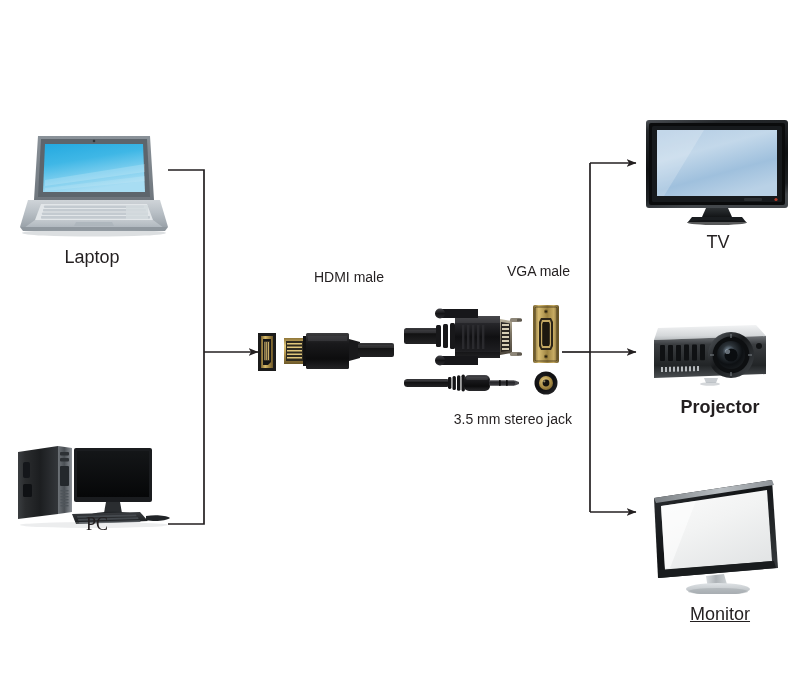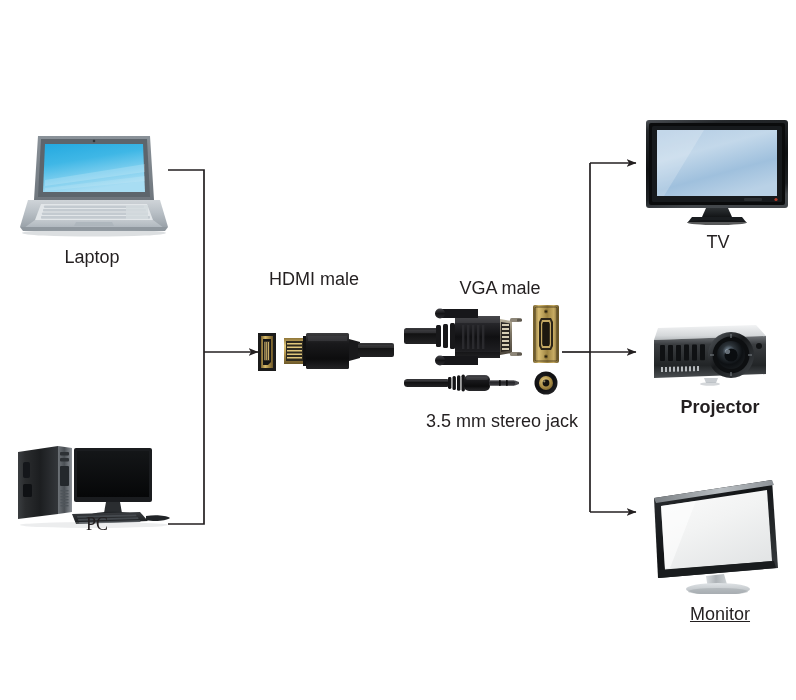--- a/index.html
+++ b/index.html
@@ -19,21 +19,21 @@
   }
   .lbl {
     position: absolute;
     font-family: "Liberation Sans", sans-serif;
     color: #231f20;
     text-align: center;
     white-space: nowrap;
     line-height: 1;
   }
   .dev-label { font-size: 18px; }
-  .conn-label { font-size: 18px; }
+  .conn-label { font-size: 14px; text-align: right; }
   svg.layer {
     position: absolute;
     left: 0; top: 0;
     width: 796px;
     height: 700px;
   }
   .node { position: absolute; }
 </style>
 </head>
 <body>
@@ -249,21 +249,21 @@
       <rect x="22" y="5" width="43" height="36" rx="1.5" fill="url(#plugBodyG)"></rect>
       <rect x="24" y="8" width="39" height="5" fill="#4a4a4d" opacity="0.45"></rect>
 
       <path d="M65,11 L76,14 L76,30 L65,33 Z" fill="#19191b"></path>
 
       <rect x="74" y="15" width="36" height="14" rx="2" fill="url(#cableG)"></rect>
       <rect x="74" y="17" width="36" height="3" fill="#55555a" opacity="0.35"></rect>
     </svg>
   </div>
 
-  <div class="lbl conn-label" style="left:430px; top:279px; width:140px;">VGA male</div>
+  <div class="lbl conn-label" style="left:430px; top:264px; width:140px;">VGA male</div>
 
   <div class="node" style="left:404px; top:303px; width:125px; height:70px;">
     <svg width="125" height="70" viewBox="0 0 125 70">
       <defs>
         <linearGradient id="vgaBody" x1="0" y1="0" x2="0" y2="1">
           <stop offset="0%" stop-color="#4a4a4d"></stop>
           <stop offset="18%" stop-color="#26262a"></stop>
           <stop offset="50%" stop-color="#101012"></stop>
           <stop offset="82%" stop-color="#1d1d20"></stop>
           <stop offset="100%" stop-color="#353538"></stop>
@@ -413,21 +413,21 @@
           <stop offset="100%" stop-color="#6b5628"></stop>
         </radialGradient>
       </defs>
       <circle cx="12" cy="12" r="11.5" fill="url(#audPortG)"></circle>
       <circle cx="12" cy="12" r="7" fill="url(#audGold)"></circle>
       <circle cx="12" cy="12" r="3.4" fill="#141210"></circle>
       <circle cx="10.3" cy="10.3" r="1.1" fill="#f0dda4" opacity="0.6"></circle>
     </svg>
   </div>
 
-  <div class="lbl conn-label" style="left:412px; top:412px; width:180px;">3.5 mm stereo jack</div>
+  <div class="lbl conn-label" style="left:392px; top:412px; width:180px;">3.5 mm stereo jack</div>
 
   <div class="node" style="left:644px; top:120px; width:146px; height:106px;">
     <svg width="146" height="106" viewBox="0 0 146 106">
       <defs>
         <linearGradient id="tvBezel" x1="0" y1="0" x2="0.2" y2="1">
           <stop offset="0%" stop-color="#4e5257"></stop>
           <stop offset="12%" stop-color="#25282b"></stop>
           <stop offset="55%" stop-color="#0e1012"></stop>
           <stop offset="88%" stop-color="#1e2124"></stop>
           <stop offset="100%" stop-color="#43474b"></stop>

